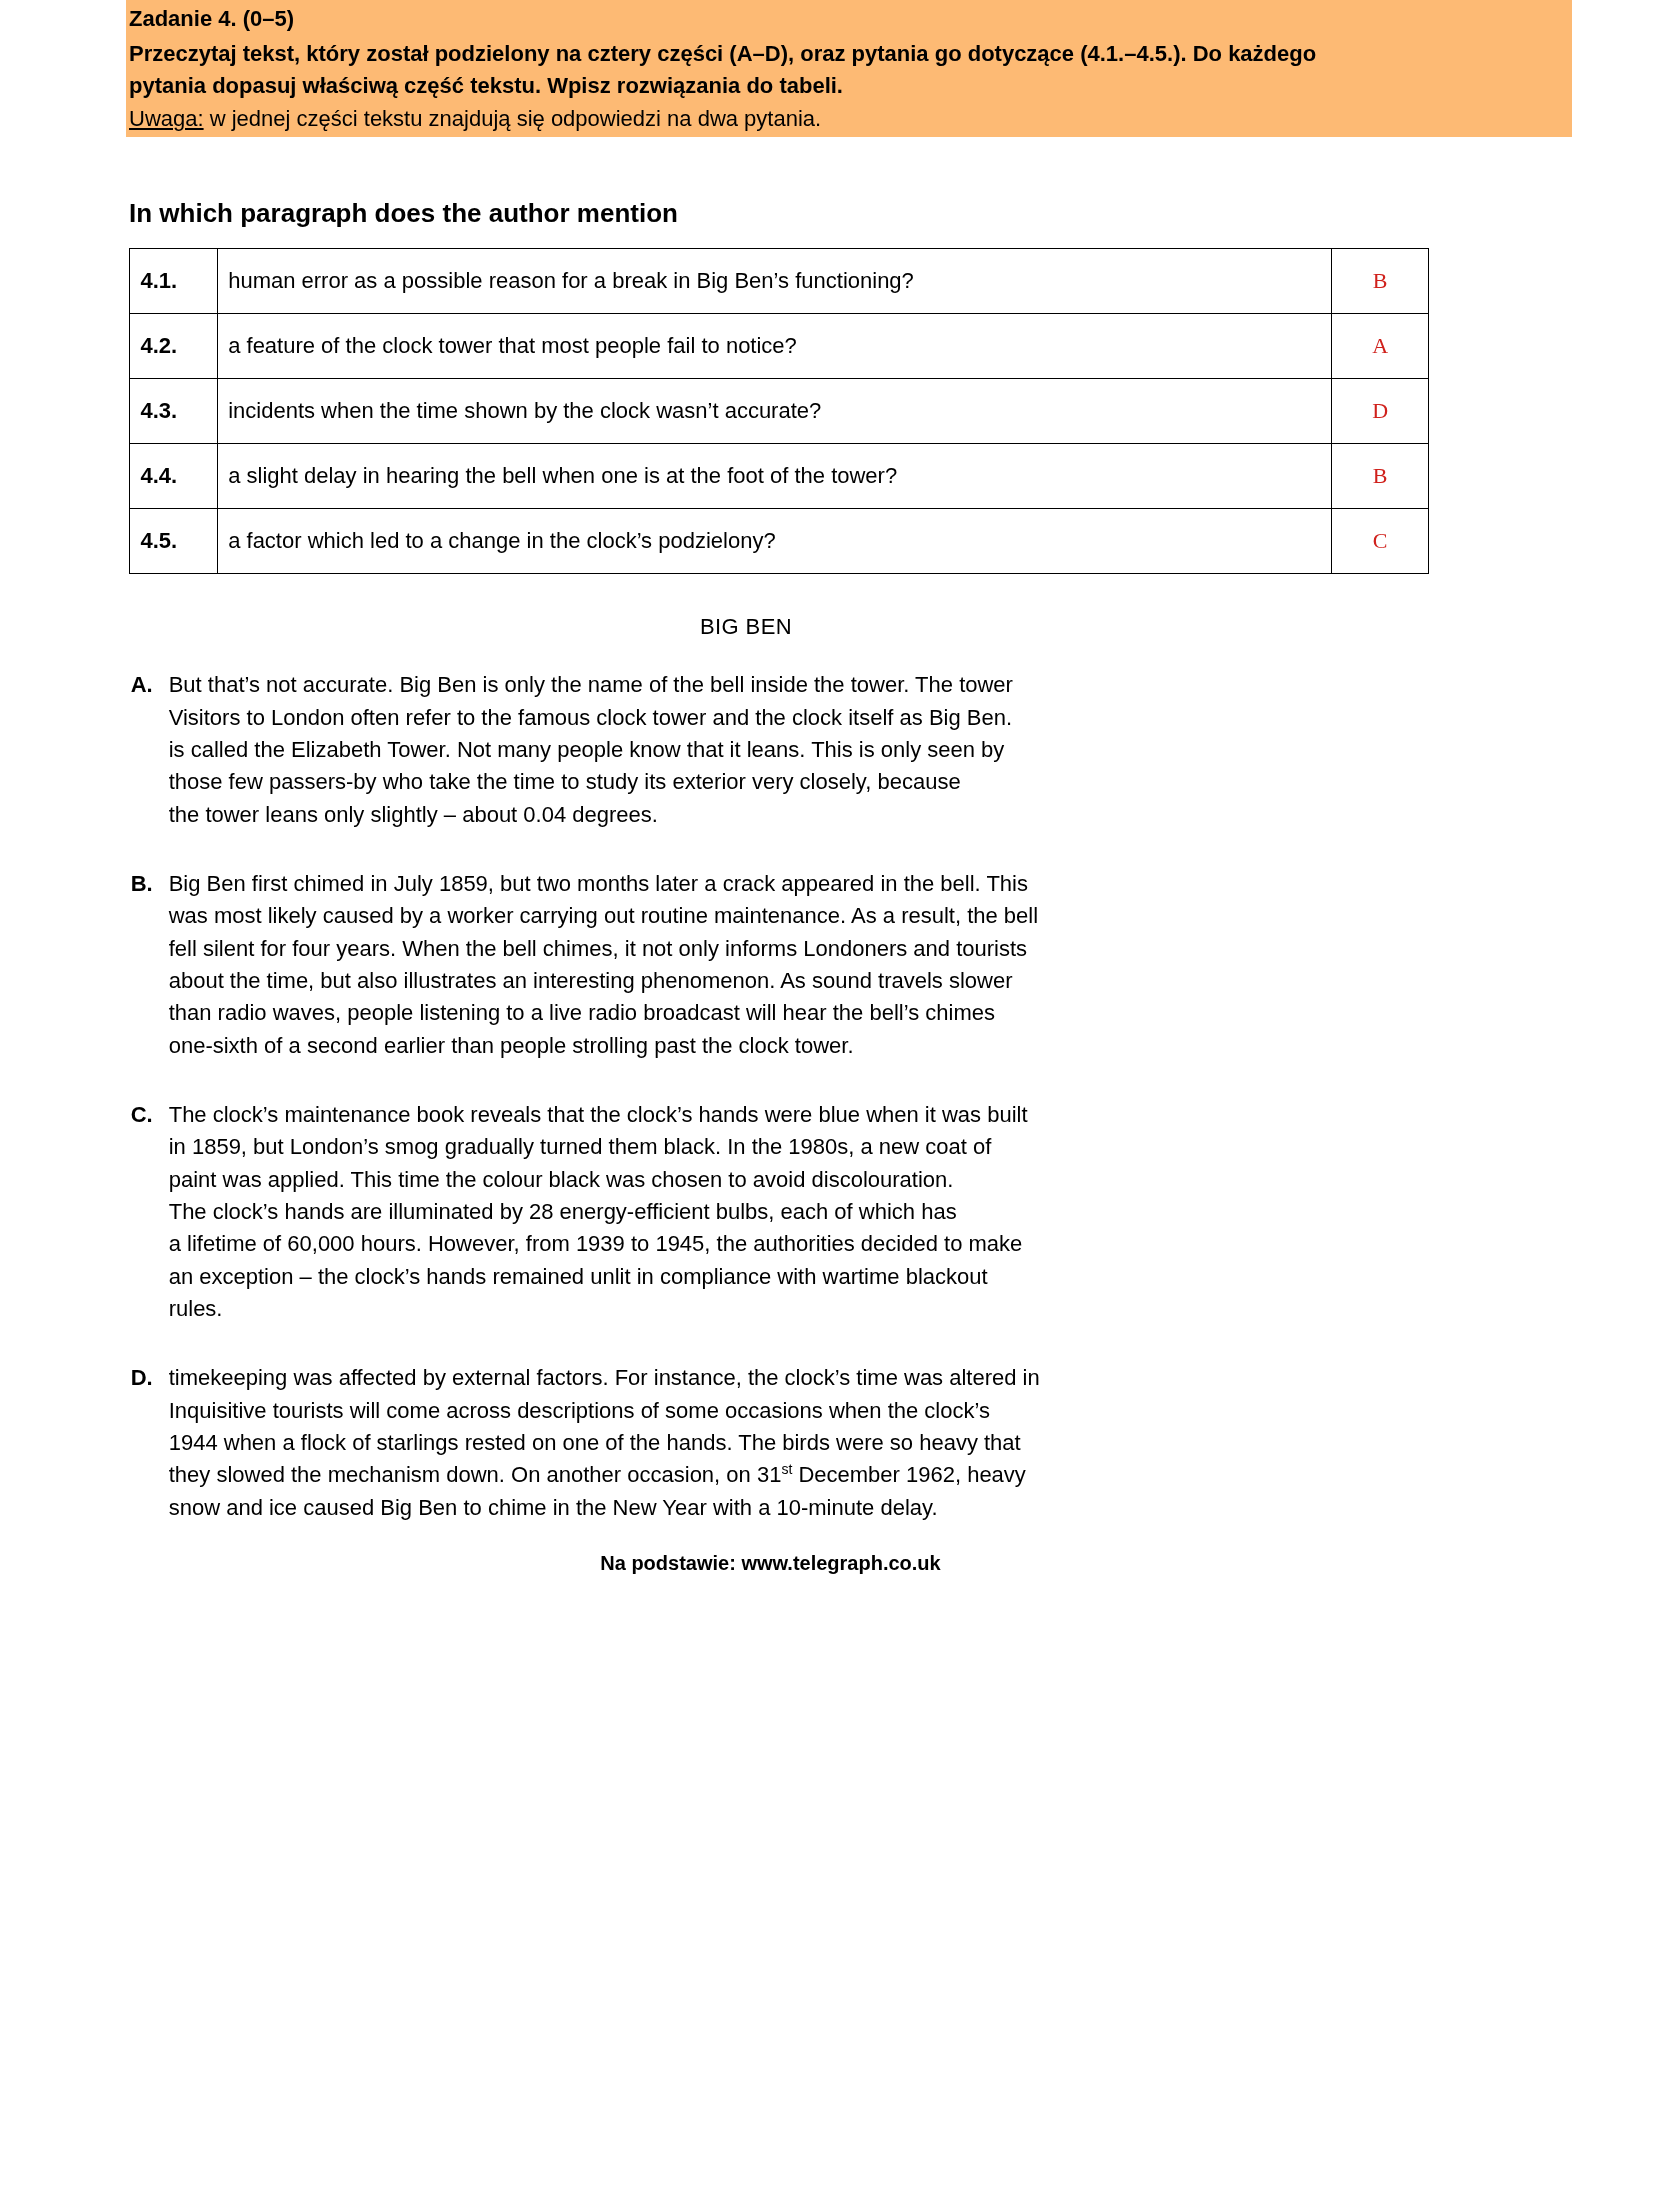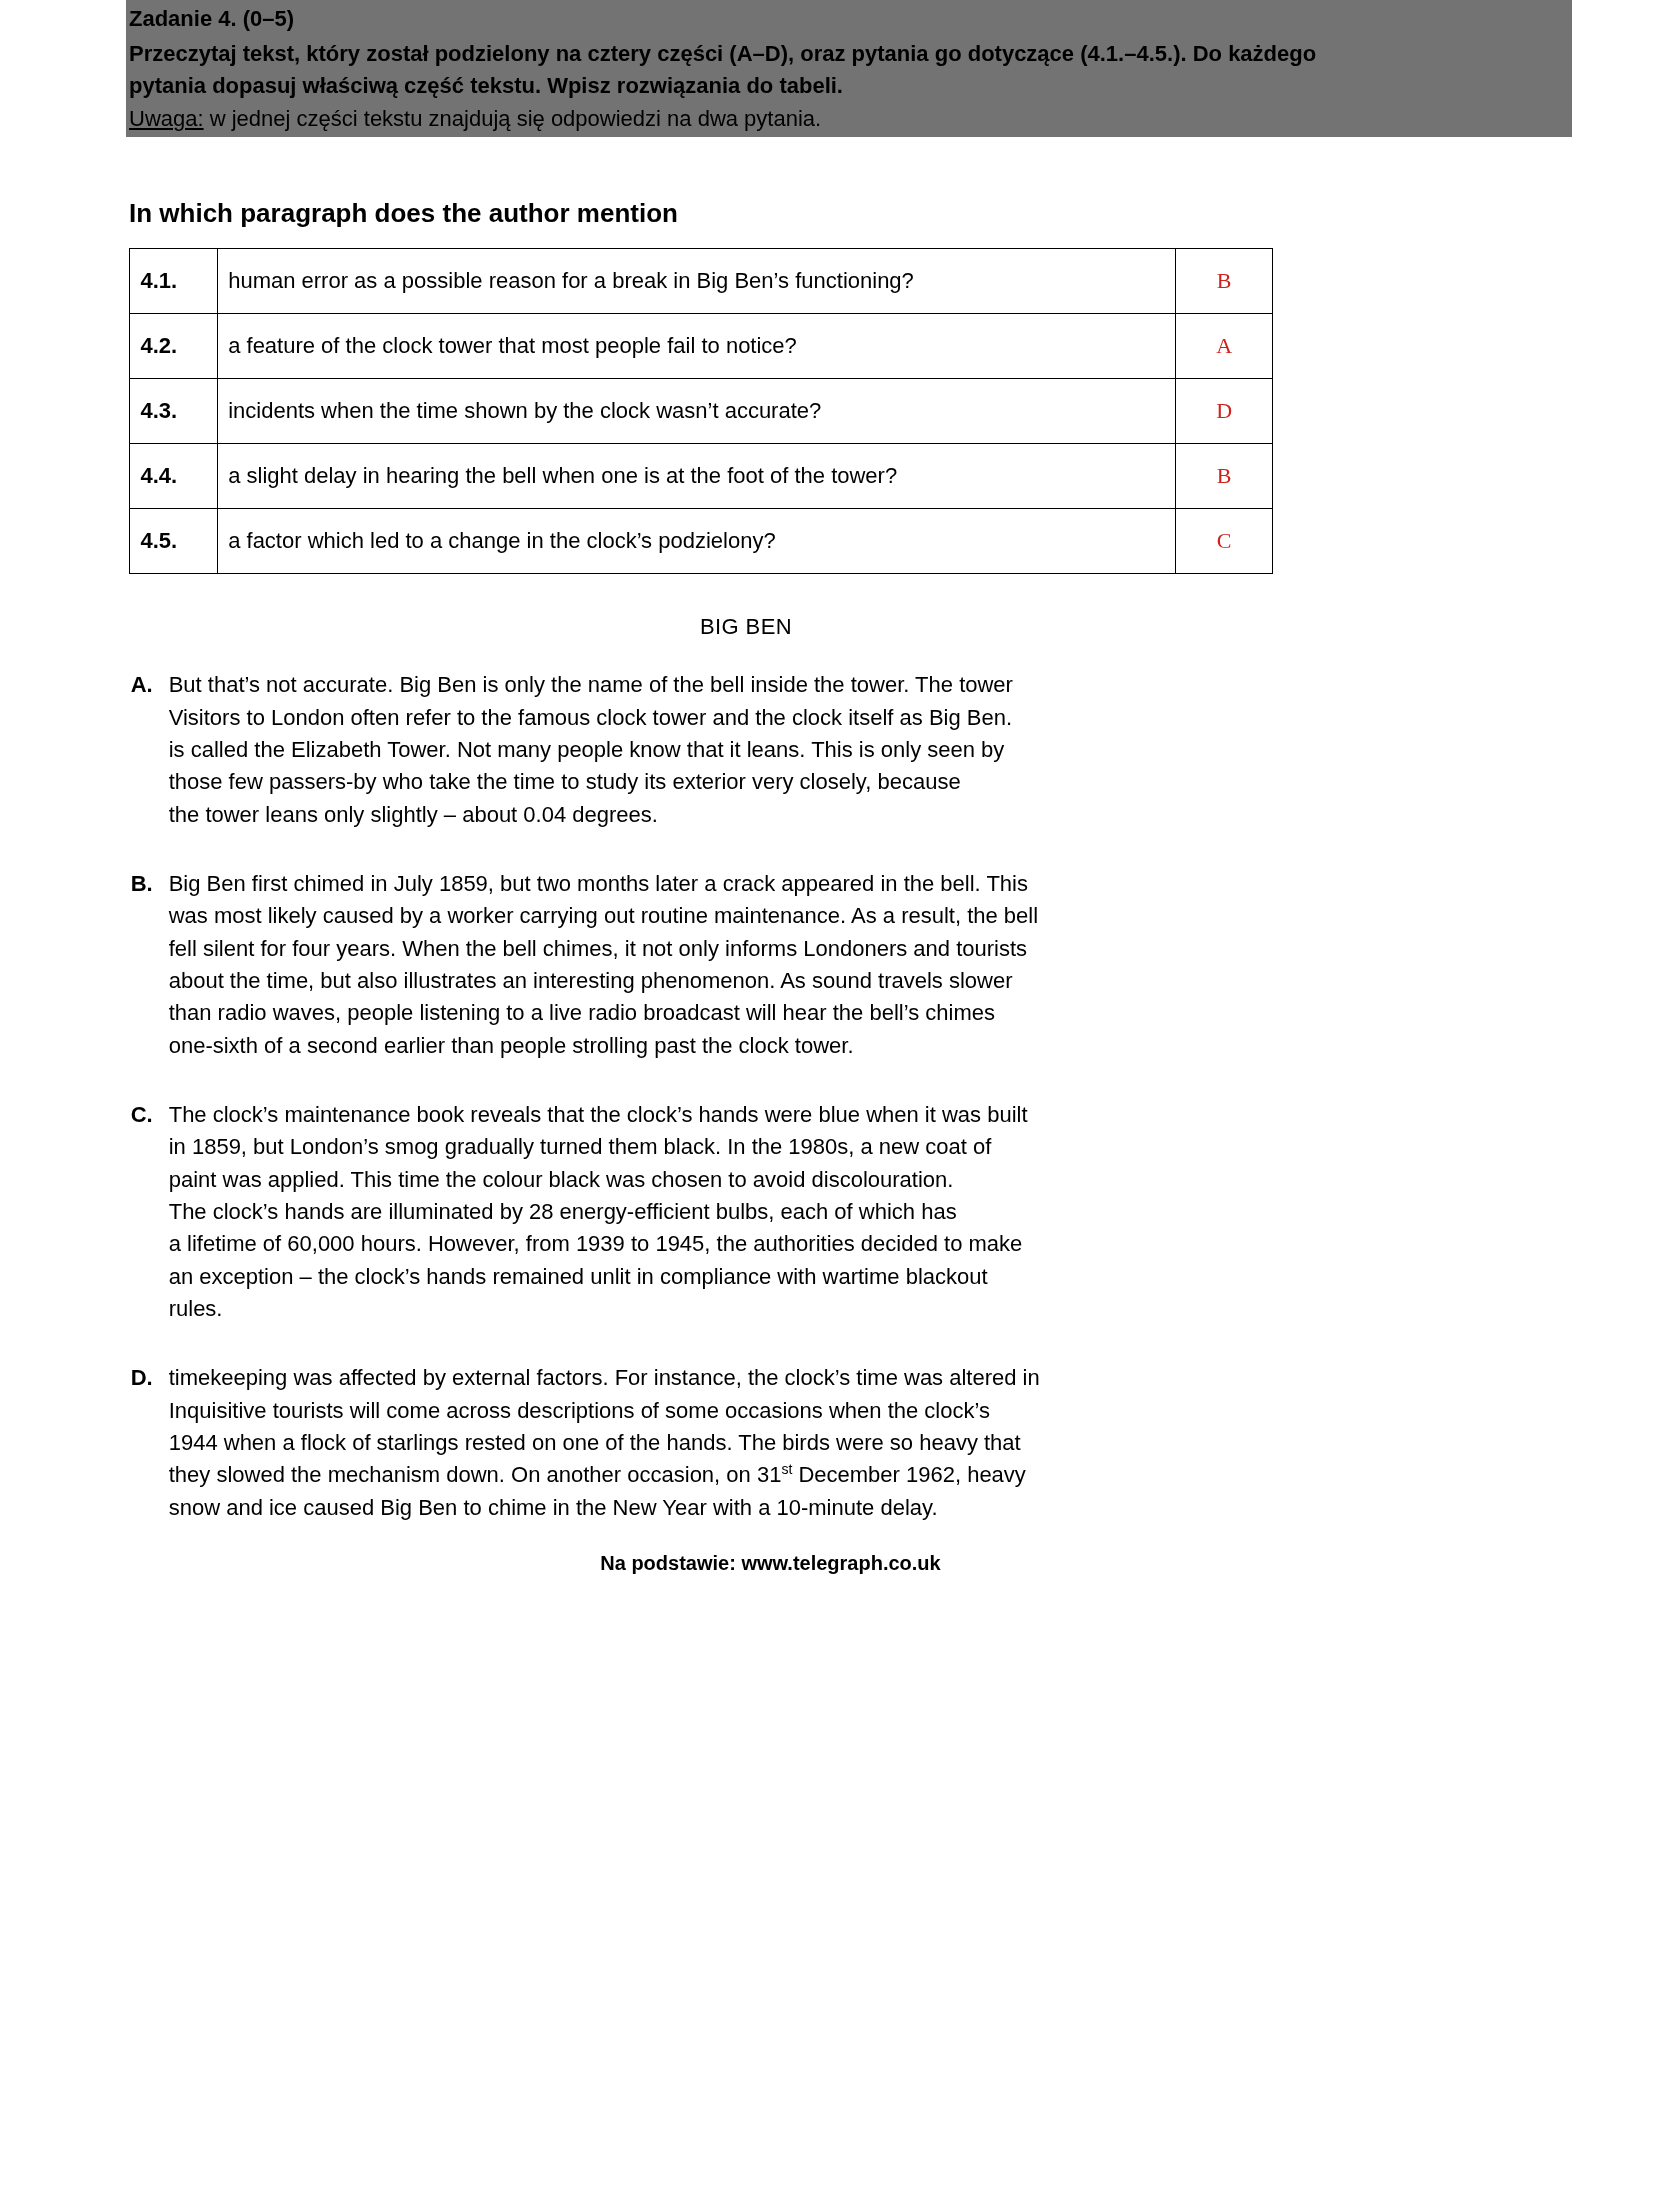--- a/index.html
+++ b/index.html
@@ -23,21 +23,21 @@
   }
   .content {
     position: absolute;
     left: 129px;
     top: 0px;
     width: 1304px;
   }
 
   
   .task-band {
-    background: #737373;
+    background: #fdba74;
     padding: 5.2px 0 1.7px 0;
     margin: 0;
     width: 1443px;
     margin-left: -3.5px;
     padding-left: 3.5px;
   }
   .task-title {
     font-size: 22px;
     font-weight: bold;
     line-height: 1.25;
@@ -62,21 +62,21 @@
   .prompt {
     font-size: 26px;
     font-weight: bold;
     margin-top: 61px;
     margin-bottom: 19px;
   }
 
   
   table.answers {
     border-collapse: collapse;
-    width: 1144px;
+    width: 1300px;
     table-layout: fixed;
   }
   table.answers td {
     border: 1.7px solid #000000;
     height: 64px;
     vertical-align: middle;
     font-size: 22px;
     padding: 0 10.4px;
   }
   td.num {

